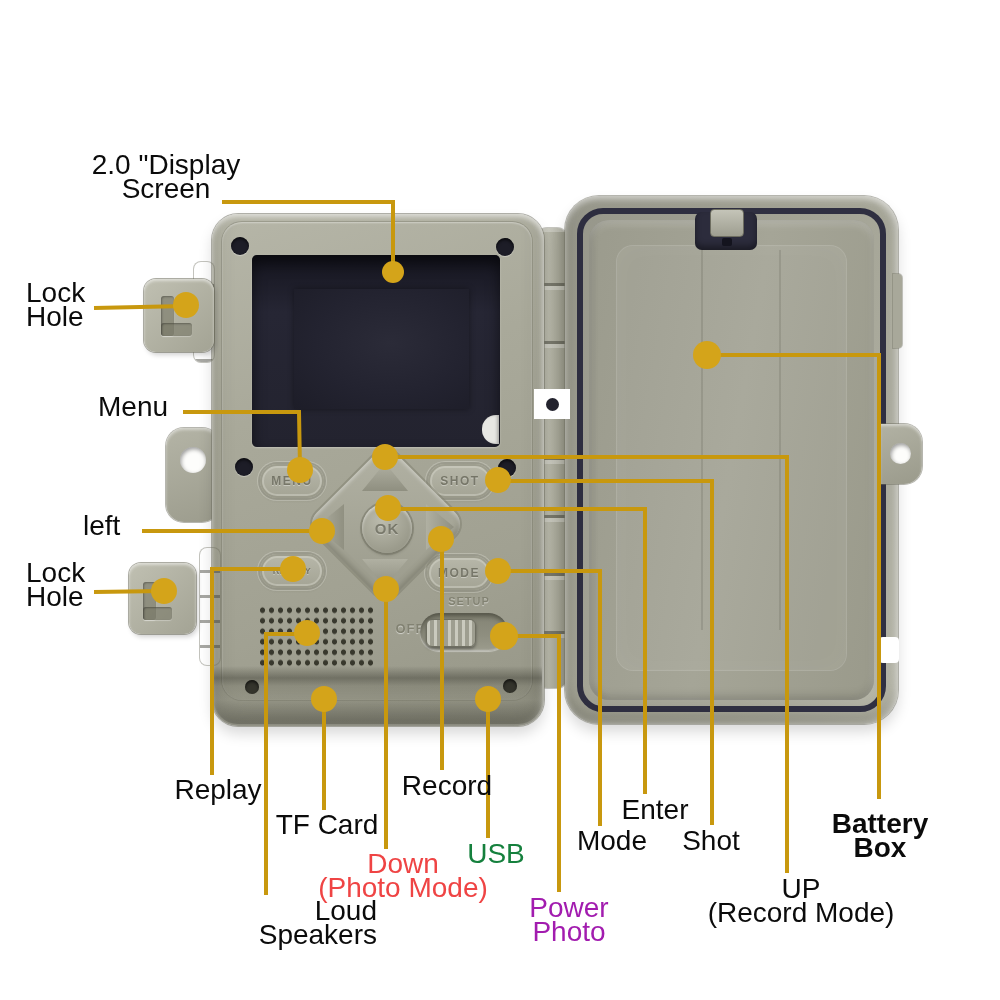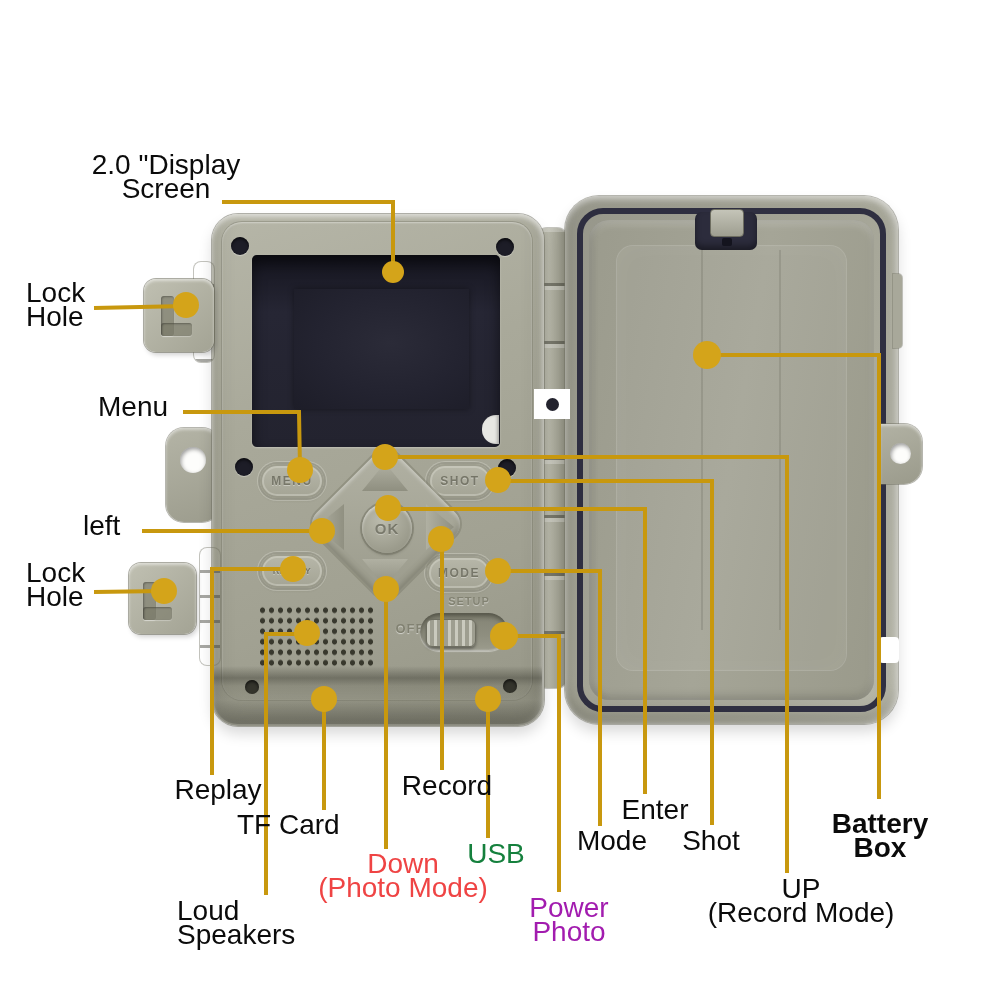--- a/index.html
+++ b/index.html
@@ -290,25 +290,25 @@
       <div class="callout-label" style="left: 83px; top: 514px; width: 110px; text-align: left; color: rgb(11, 11, 11);">
         <div>left</div>
       </div>
       <div class="callout-label" style="left: 26px; top: 561px; width: 120px; text-align: left; color: rgb(11, 11, 11);">
         <div>Lock</div>
         <div>Hole</div>
       </div>
       <div class="callout-label" style="left: 128px; top: 778px; width: 180px; text-align: center; color: rgb(11, 11, 11);">
         <div>Replay</div>
       </div>
-      <div class="callout-label" style="left: 177px; top: 899px; width: 200px; text-align: left; color: rgb(11, 11, 11);">
+      <div class="callout-label" style="left: 177px; top: 899px; width: 200px; text-align: right; color: rgb(11, 11, 11);">
         <div>Loud</div>
         <div>Speakers</div>
       </div>
-      <div class="callout-label" style="left: 237px; top: 813px; width: 180px; color: rgb(11, 11, 11);">
+      <div class="callout-label" style="left: 237px; top: 813px; width: 180px; text-align: center; color: rgb(11, 11, 11);">
         <div>TF Card</div>
       </div>
       <div class="callout-label" style="left: 283px; top: 852px; width: 240px; text-align: center; color: #ef4444;">
         <div>Down</div>
         <div>(Photo Mode)</div>
       </div>
       <div class="callout-label" style="left: 377px; top: 774px; width: 140px; text-align: center; color: rgb(11, 11, 11);">
         <div>Record</div>
       </div>
       <div class="callout-label" style="left: 426px; top: 842px; width: 140px; text-align: center; color: #15803d;">

